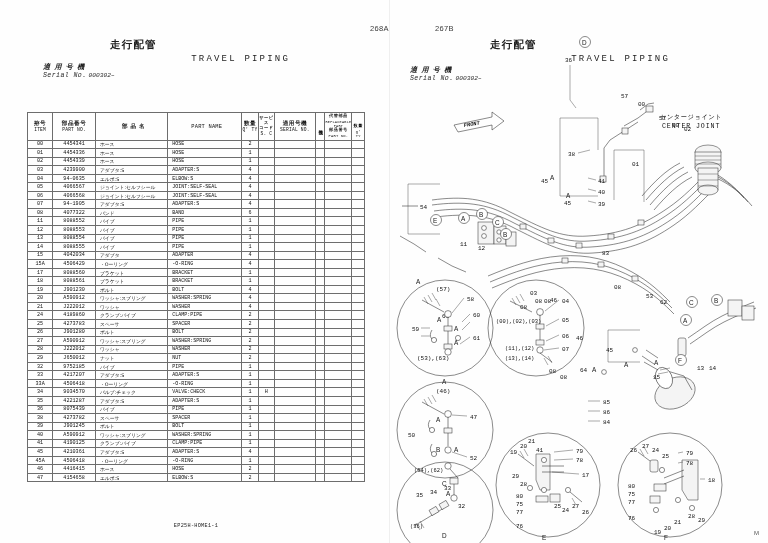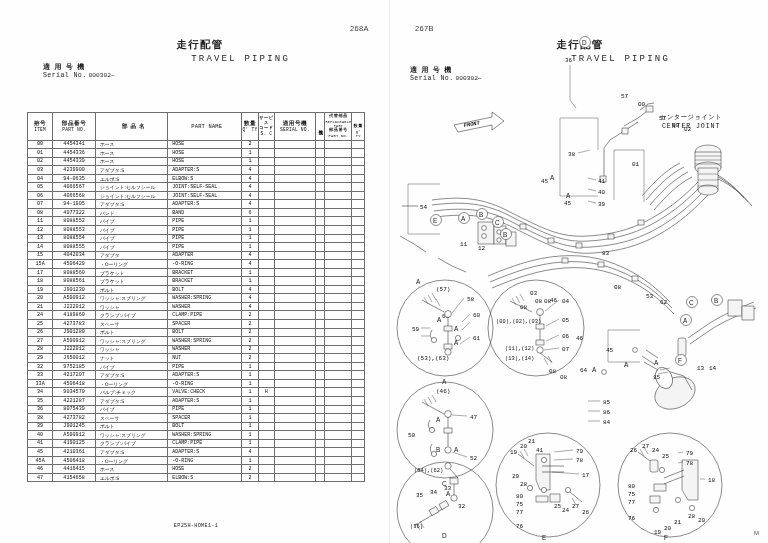--- a/index.html
+++ b/index.html
@@ -15,42 +15,44 @@
     width: 768px; height: 543px;
     background: #fefefe;
   }
 
   
   .pageno {
     position: absolute;
     font-size: 7.5px;
     color: #3a3a3a;
     letter-spacing: 0.3px;
+    margin-left: 20px;
   }
   .title-jp {
     font-family: "DejaVu Sans", sans-serif;
     font-size: 10.5px;
     font-weight: bold;
     color: #1d1d1d;
     letter-spacing: 1.2px;
-    text-align: center;
+    text-align: left;
   }
   .title-en {
     font-size: 9px;
     color: #1d1d1d;
     letter-spacing: 2.2px;
     text-align: right;
     margin-top: 2px;
     font-family: "Liberation Mono", monospace;
   }
   .serial-block {
     position: absolute;
     display: flex;
     align-items: flex-end;
     gap: 2px;
+    font-style: italic;
   }
   .serial-jp {
     font-family: "DejaVu Sans", sans-serif;
     font-size: 7px;
     font-weight: bold;
     letter-spacing: 1px;
     color: #1d1d1d;
     line-height: 1.25;
   }
   .serial-en {

